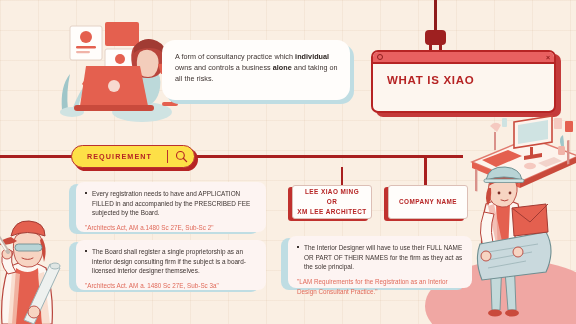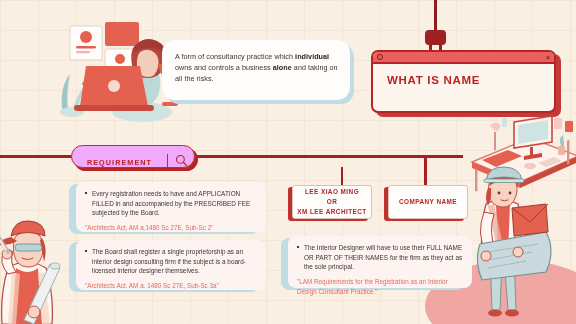--- a/index.html
+++ b/index.html
@@ -87,24 +87,24 @@
 
   
   #req-shadow {
     position: absolute; left: 74px; top: 148px;
     width: 124px; height: 23px;
     background: #b62424; border-radius: 12px;
   }
   #req-bar {
     position: absolute; left: 71px; top: 145px;
     width: 124px; height: 23px;
-    background: #f0abfc;
+    background: #fde047;
     border: 1.4px solid #b93030;
     border-radius: 12px;
-    display: flex; align-items: flex-end; overflow: hidden;
+    display: flex; align-items: center; overflow: hidden;
   }
   #req-label {
     flex: 1; display: flex; align-items: center; justify-content: center;
     font-size: 7.2px; font-weight: 700; letter-spacing: 1.1px; color: #b62424;
   }
   #req-search {
     width: 27px; border-left: 1.2px solid #b93030;
     display: flex; align-items: center; justify-content: center;
   }
 
@@ -217,21 +217,21 @@
   <div id="plug-pin-l"></div>
   <div id="plug-pin-r"></div>
 
   <div id="title-shadow"></div>
   <div id="title-window">
     <div id="title-bar">
       <span id="title-dot"></span>
       <span id="title-x">×</span>
     </div>
     <div id="title-text">
-      <div>WHAT IS NAME</div>
+      <div>WHAT IS XIAO</div>
     </div>
   </div>
 
   <div id="req-shadow"></div>
   <div id="req-bar">
     <div id="req-label">REQUIREMENT</div>
     <div id="req-search">
       <svg width="13" height="13" viewBox="0 0 13 13">
         <circle cx="5.4" cy="5.4" r="3.9" fill="none" stroke="#b62424" stroke-width="1.1"></circle>
         <line x1="8.3" y1="8.3" x2="11.6" y2="11.6" stroke="#b62424" stroke-width="1.3" stroke-linecap="round"></line>

